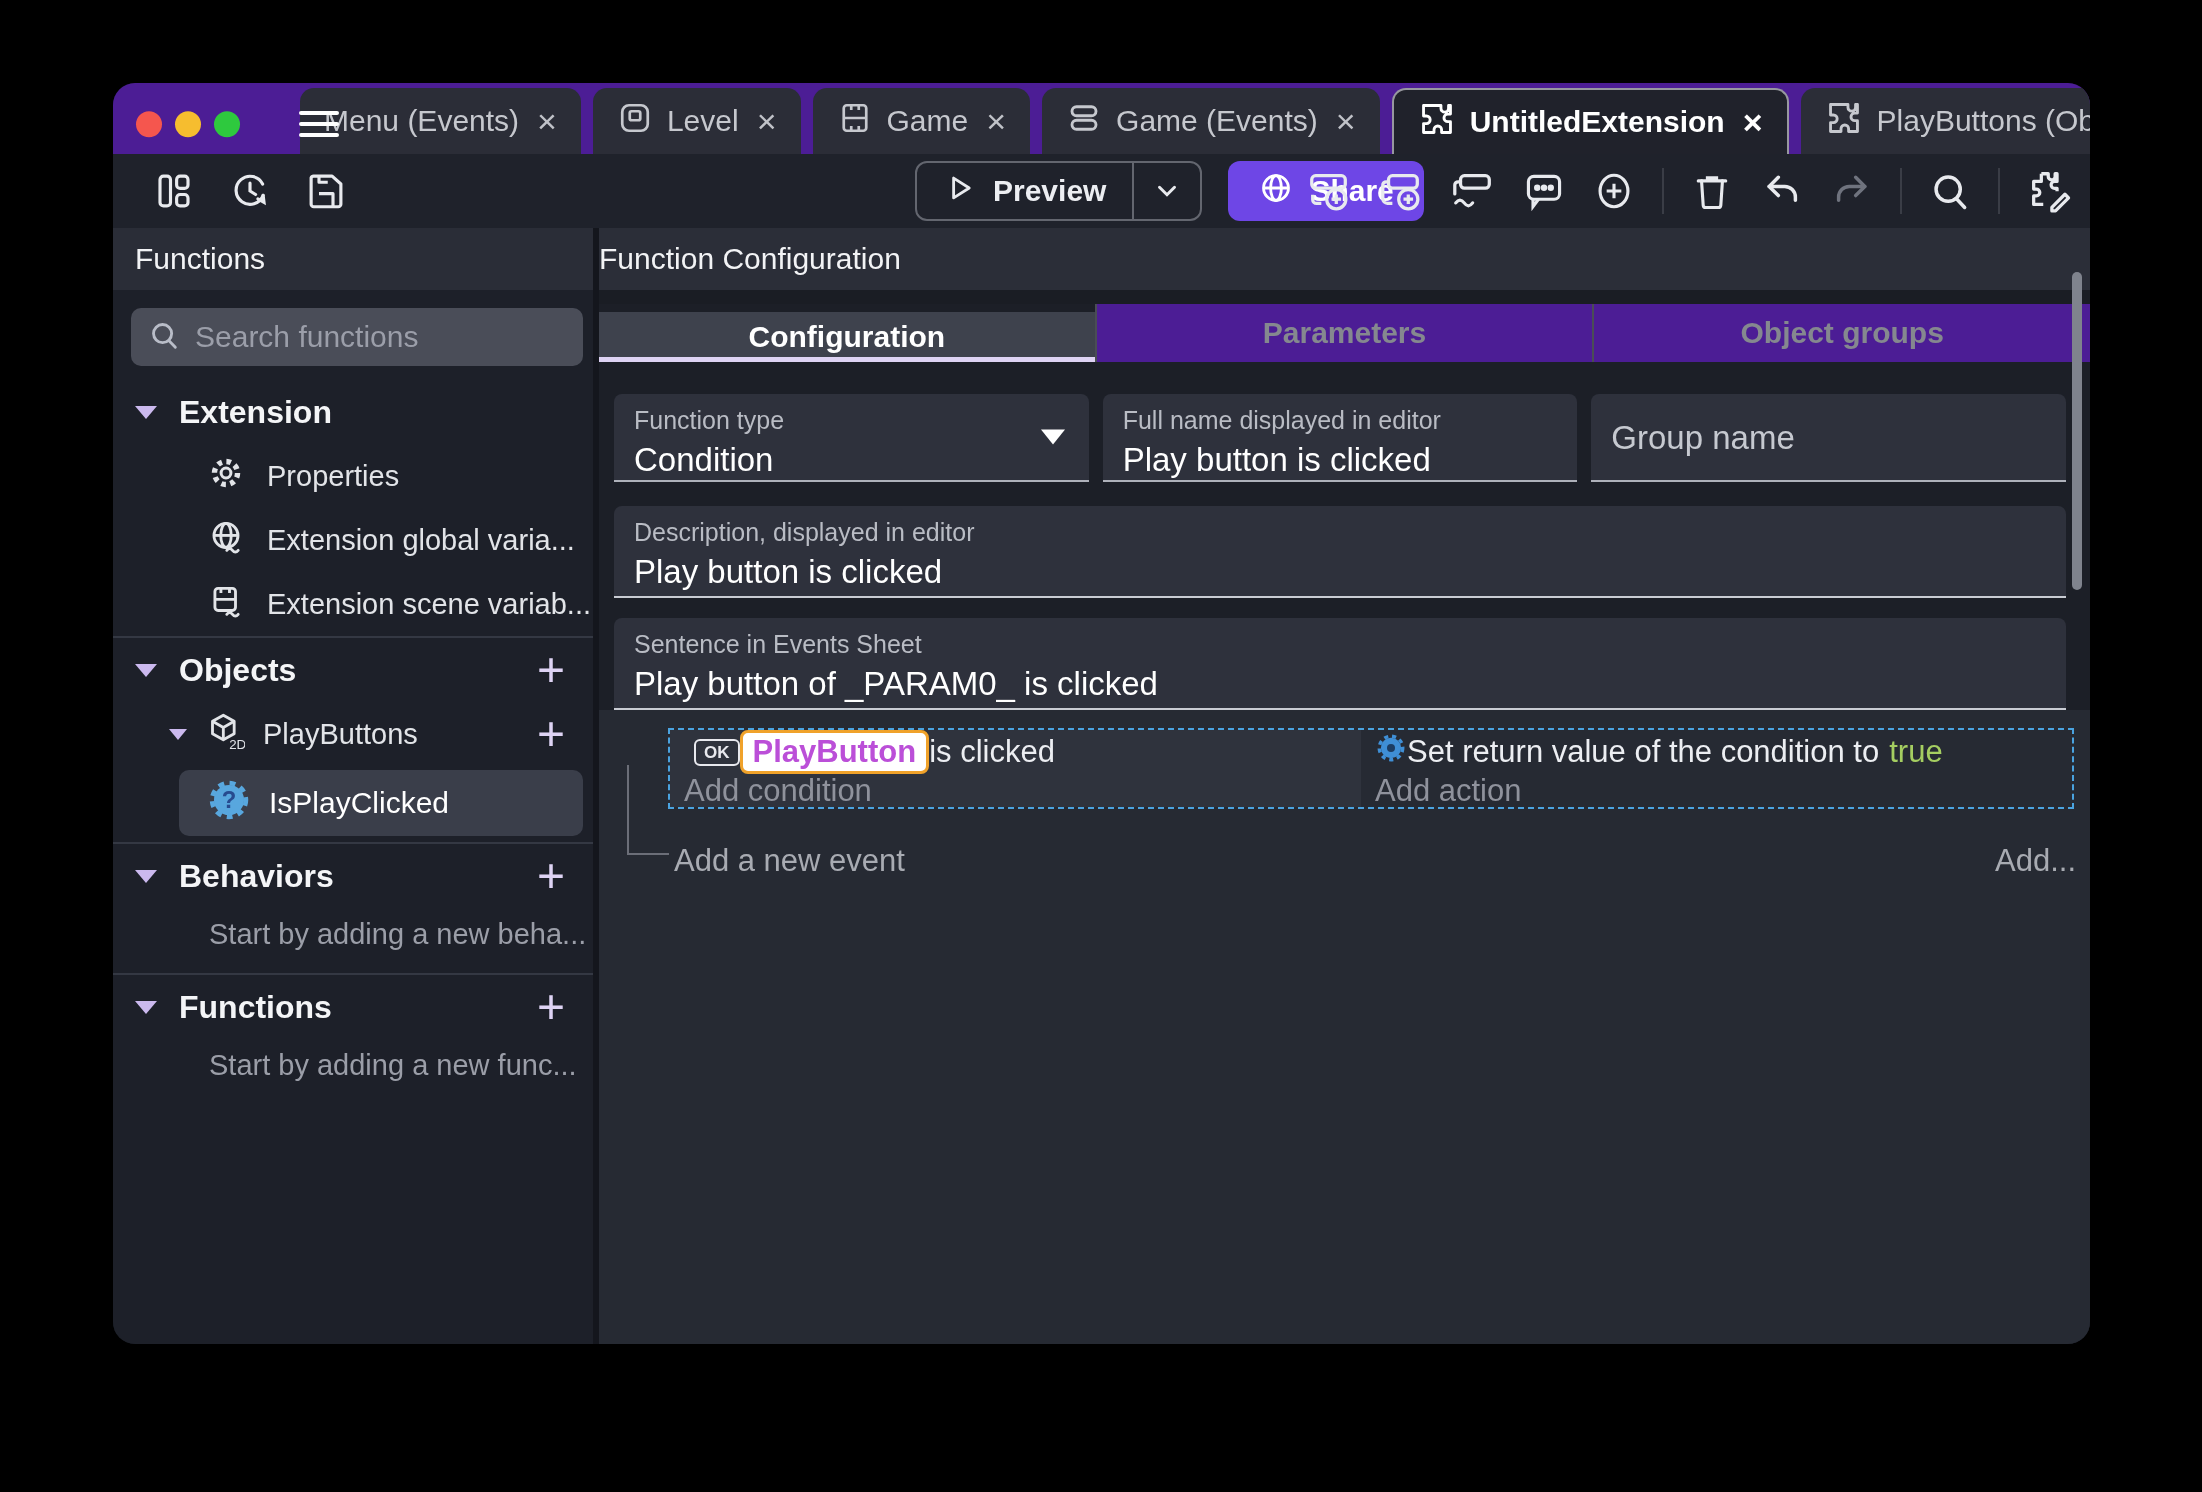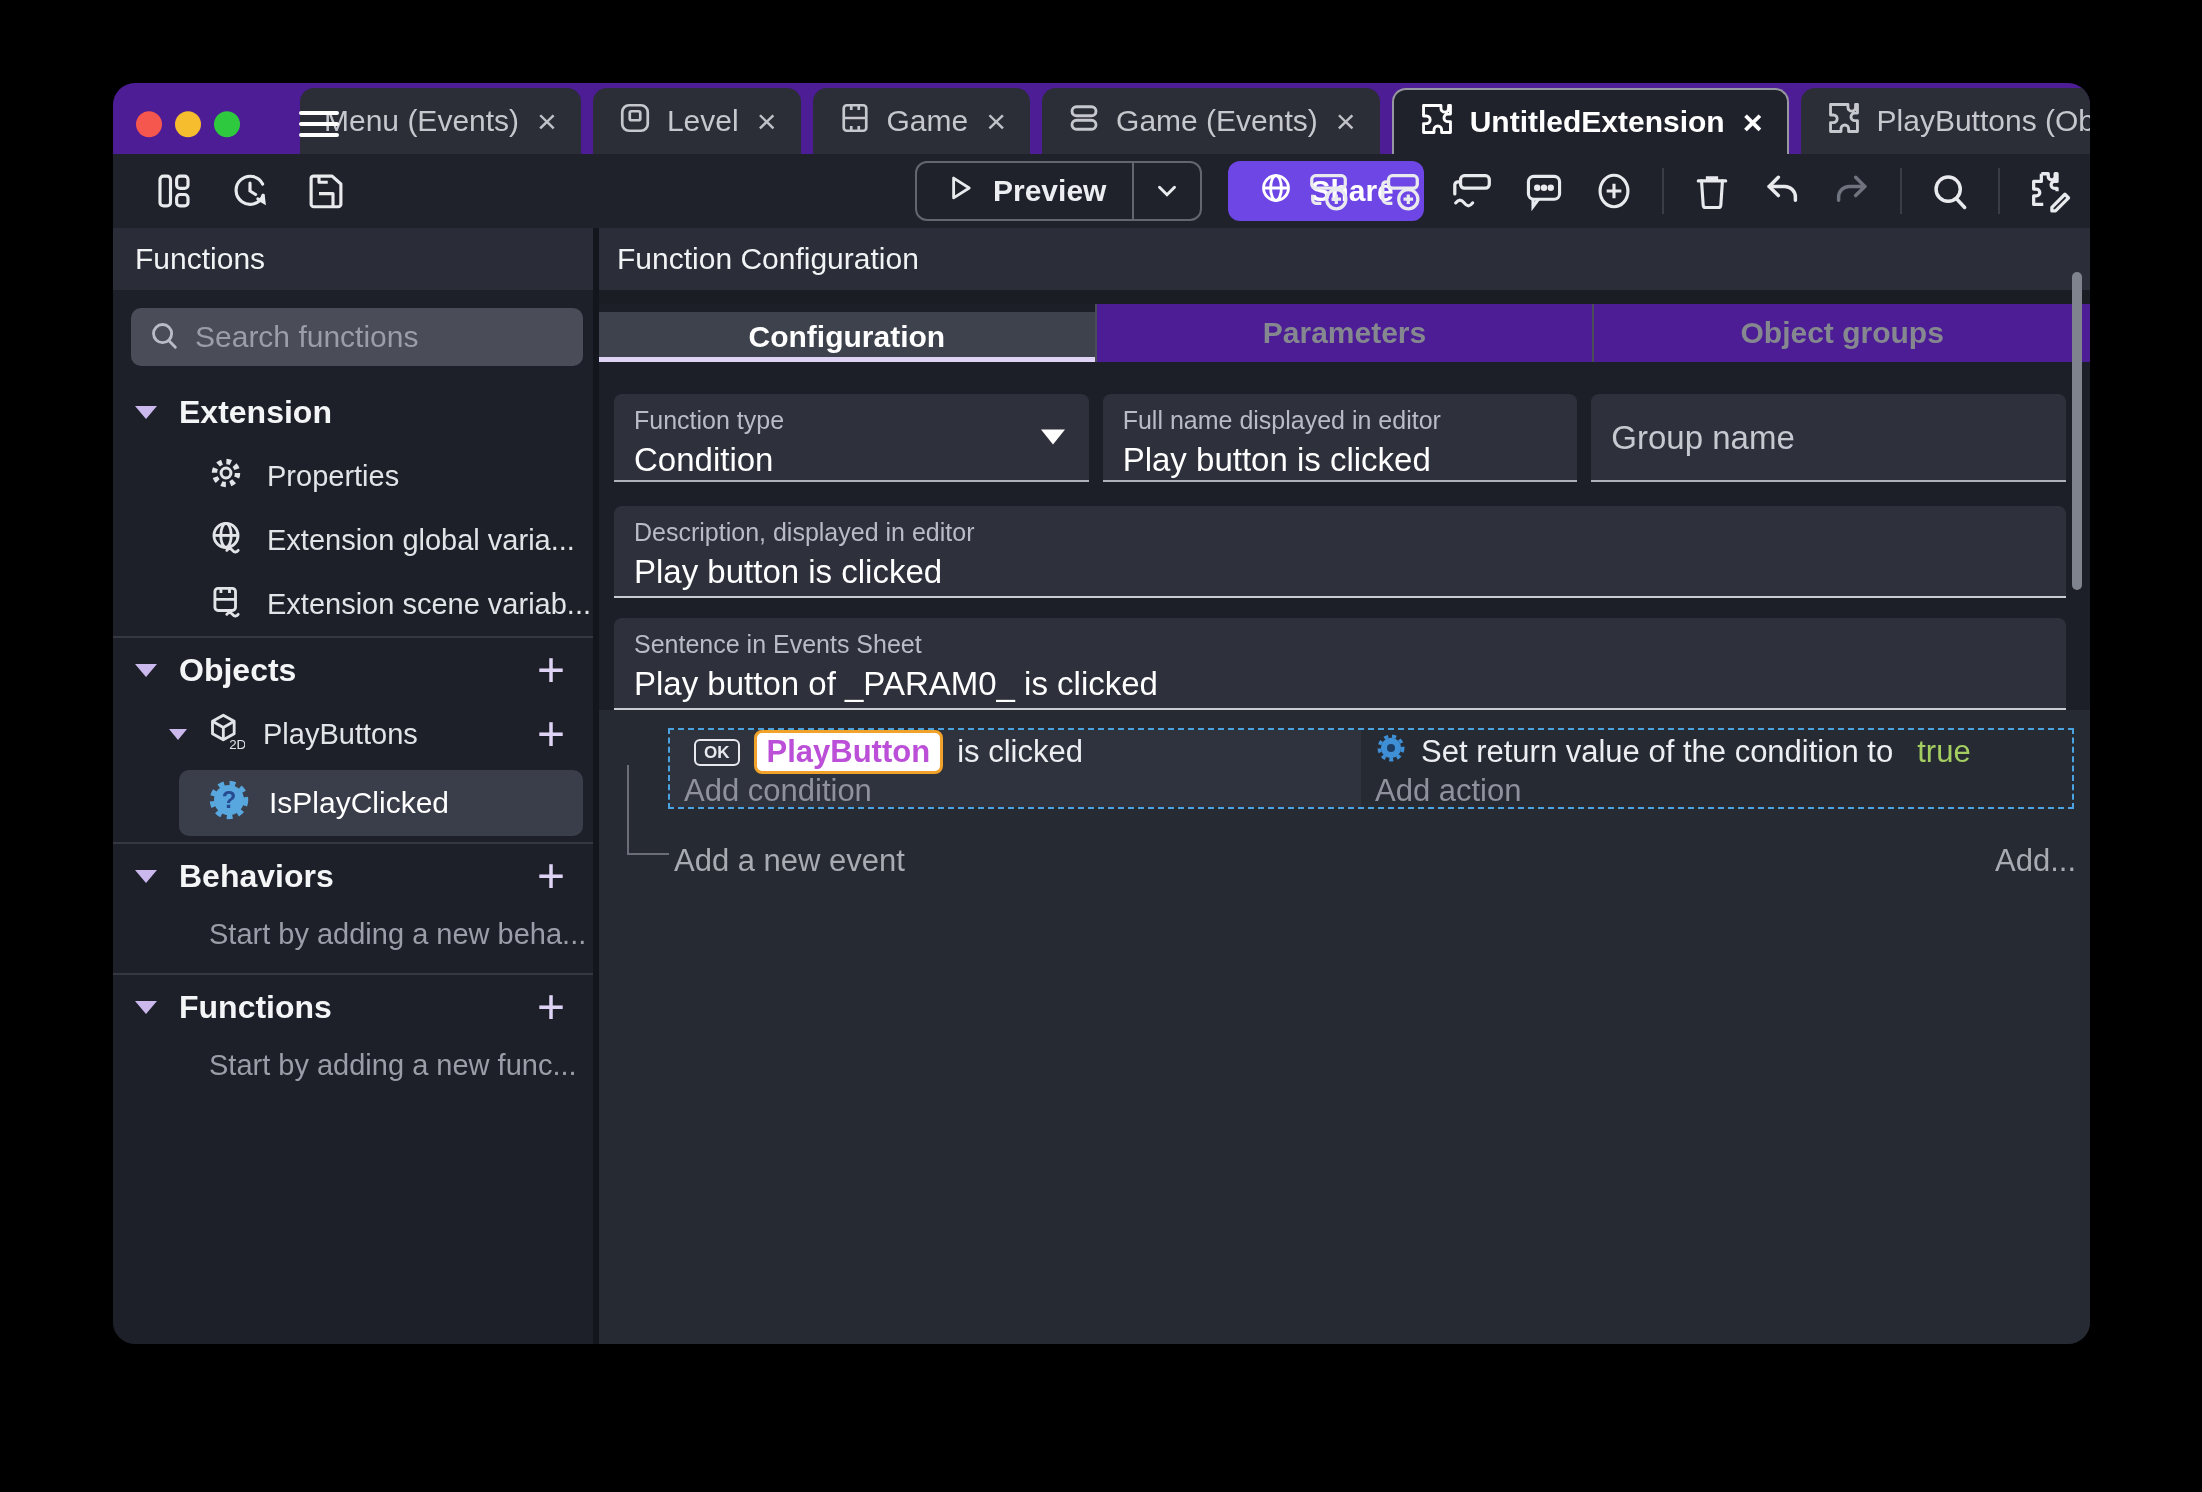--- a/index.html
+++ b/index.html
@@ -52,21 +52,21 @@
   .sb-item svg { flex:0 0 auto; }
   .sb-obj { display:flex; align-items:center; height:64px; padding-left:56px; gap:18px; color:#e2e4e8; font-size:29px; cursor:pointer; }
   .sb-obj .tri-s { width:0; height:0; border-left:9px solid transparent; border-right:9px solid transparent; border-top:11px solid #cbb9ee; }
   .sb-obj .grow { flex:1; }
   .sb-obj .plus { color:#ded3f4; font-size:48px; font-weight:300; margin-right:28px; line-height:1; cursor:pointer; }
   .sb-selected { margin:4px 10px 6px 66px; height:66px; background:#3a3e4a; border-radius:10px; display:flex; align-items:center; gap:18px; padding-left:28px; color:#fff; font-size:30px; cursor:pointer; }
   .sb-empty { color:#9b9ea8; font-size:29px; padding:10px 0 22px 96px; }
   .sb-div { height:2px; background:#343843; }
 
   .main { flex:1; background:#1c1f27; display:flex; flex-direction:column; position:relative; }
-  .mn-header { height:62px; background:#2b2e38; color:#f2f3f5; font-size:30px; display:flex; align-items:center; padding-left:18px; flex:0 0 auto; }
+  .mn-header { height:62px; background:#2b2e38; color:#f2f3f5; font-size:30px; display:flex; align-items:center; flex:0 0 auto; }
   .mn-gap { height:14px; background:#1a1d24; flex:0 0 auto; }
   .mn-tabs { height:58px; display:flex; flex:0 0 auto; }
   .mn-tab { flex:1; background:#4c1d95; color:#85888f; font-size:30px; font-weight:bold; display:flex; align-items:center; justify-content:center; position:relative; cursor:pointer; border-left:2px solid #4a4d55; }
   .mn-tab:first-child { border-left:none; }
   .mn-tab.active { background:#3e424d; color:#fff; border-left:none;margin-top:8px; }
   .mn-tab.active::after { content:""; position:absolute; left:0; right:0; bottom:0; height:5px; background:#ded3f4; }
   .fields { padding:32px 24px 0 15px; flex:0 0 auto; }
   .frow { display:flex; gap:14px; }
   .field { background:#2e313c; border-radius:8px 8px 0 0; border-bottom:2px solid #aeb1ba; padding:12px 20px 10px 20px; height:88px; }
   .field .flabel { color:#b9bcc4; font-size:25px; }
@@ -79,21 +79,21 @@
   .field.wide { margin-top:24px; height:92px; border-bottom-color:#c9ccd3; }
   .field.wide2 { margin-top:20px; }
 
   .mn-scroll { position:absolute; right:8px; top:44px; width:10px; height:318px; background:#7f838d; border-radius:5px; }
 
   .events { flex:1; background:#262a33; position:relative; }
   .elbow { position:absolute; left:28px; top:55px; width:42px; height:90px; border-left:2px solid #6b6e78; border-bottom:2px solid #6b6e78; }
   .event { position:absolute; left:69px; top:18px; width:1406px; height:81px; border:2px dashed #4aa3e0; display:flex; }
   .ev-cond { width:691px; background:#2f333d; display:flex; flex-direction:column; }
   .ev-act { flex:1; display:flex; flex-direction:column; }
-  .ev-line1 { height:46px; display:flex; align-items:center; gap:14px; padding-left:24px; color:#eceef2; font-size:31px; }
+  .ev-line1 { height:46px; display:flex; align-items:center; padding-left:24px; color:#eceef2; font-size:31px; }
   .ev-line2 { height:33px; display:flex; align-items:center; padding-left:14px; color:#8f929c; font-size:31px; cursor:pointer; }
   .okbadge { border:2px solid #e8e9ee; border-radius:6px; font-size:17px; font-weight:bold; color:#e8e9ee; padding:3px 8px; line-height:1; }
   .chip { background:#fff; border:3px solid #f0a22a; border-radius:8px; color:#bb4fd8; font-weight:bold; padding:1px 10px; font-size:31px; }
   .truev { color:#a5ce61; margin-left:10px; }
   .ev-act .ev-line1 { padding-left:14px; }
   .ev-act .ev-line2 { padding-left:14px; }
   .add-row { position:absolute; left:0; right:0; top:123px; height:56px; display:flex; align-items:center; }
   .add-new { margin-left:75px; color:#a8abb2; font-size:31px; cursor:pointer; }
   .add-more { margin-left:auto; margin-right:14px; color:#a8abb2; font-size:31px; cursor:pointer; }
 </style>

